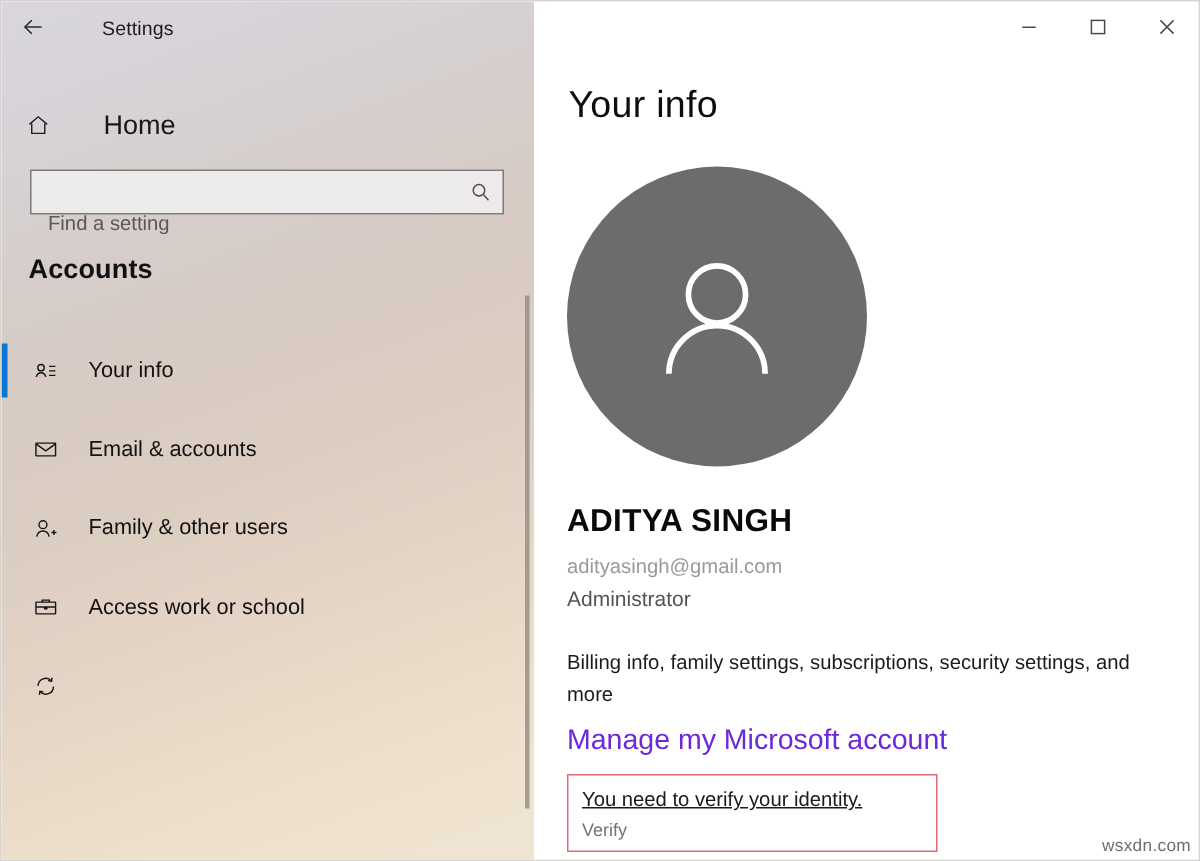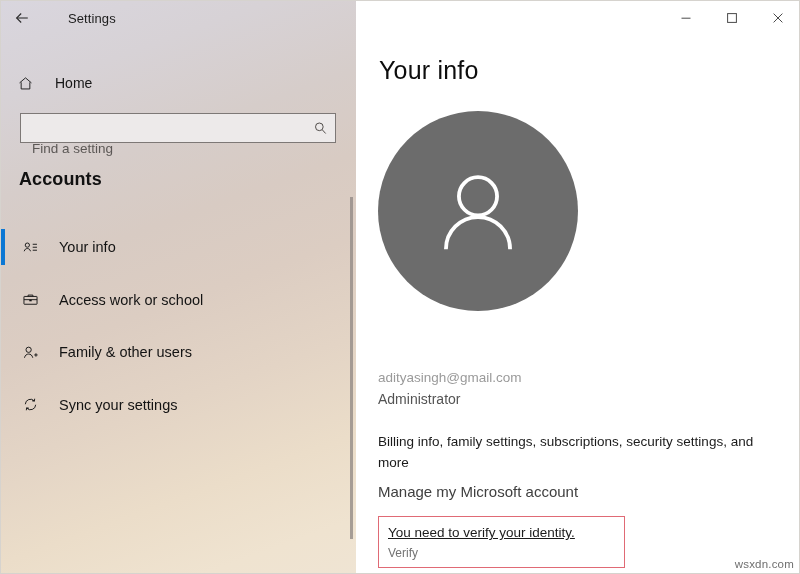--- a/index.html
+++ b/index.html
@@ -108,23 +108,23 @@
     box-sizing: border-box;
   }
   .home-icon {
     width: 24px;
     display: flex;
     align-items: center;
     justify-content: flex-start;
     color: #1d1d1d;
   }
   .home-label {
-    font-size: 14px;
+    font-size: 18px;
     color: #161616;
-    margin-left: 14px;
+    margin-left: 28px;
   }
 
   .search-wrap {
     position: absolute;
     top: 78px; left: 19px;
     width: 316px;
     height: 30px;
     background: #edeaea;
     border: 1px solid #7d7876;
     box-sizing: border-box;
@@ -265,22 +265,22 @@
     top: 430px; left: 22px;
     width: 378px;
     font-size: 13.5px;
     color: #1b1b1b;
     line-height: 21px;
   }
 
   .manage-link {
     position: absolute;
     top: 482px; left: 22px;
-    font-size: 15px;
-    color: #404040;
+    font-size: 19px;
+    color: #6d28d9;
     text-decoration: none;
     cursor: pointer;
   }
 
   .verify-box {
     position: absolute;
     top: 515px; left: 22px;
     width: 247px;
     height: 52px;
     border: 1.5px solid #e06a75;
@@ -349,77 +349,87 @@
           <span class="nav-icon">
             <svg width="17" height="17" viewBox="0 0 20 20" fill="none" stroke="currentColor" stroke-width="1.1">
               <circle cx="6.3" cy="7.2" r="2.5"></circle>
               <path d="M2.6 14.4 c.6-2.2 2-3.2 3.7-3.2 s3.1 1 3.7 3.2"></path>
               <path d="M12.6 6.2 H17.6 M12.6 9.7 H17.6 M12.6 13.2 H17.6"></path>
             </svg>
           </span>
           <span class="nav-label">Your info</span>
         </div>
 
-
+        <div class="navitem">
+
+          <span class="nav-icon">
+            <svg width="17" height="17" viewBox="0 0 20 20" fill="none" stroke="currentColor" stroke-width="1.1">
+              <rect x="2.3" y="5.2" width="15.4" height="10" rx=".4"></rect>
+              <path d="M2.3 5.8 L10 11.3 L17.7 5.8"></path>
+            </svg>
+          </span>
+          <span class="nav-label">Email &amp; accounts</span>
+        </div>
+
+
+        <div class="navitem">
+
+          <span class="nav-icon">
+            <svg width="17" height="17" viewBox="0 0 20 20" fill="none" stroke="currentColor" stroke-width="1.1">
+              <circle cx="7.8" cy="6.8" r="3.1"></circle>
+              <path d="M2.9 16.2 c.7-3 2.7-4.4 4.9-4.4 s4.2 1.4 4.9 4.4"></path>
+              <path d="M14.4 12.9 h4 M16.4 10.9 v4"></path>
+            </svg>
+          </span>
+          <span class="nav-label">Family &amp; other users</span>
+        </div>
 
         <div class="navitem">
 
           <span class="nav-icon">
             <svg width="17" height="17" viewBox="0 0 20 20" fill="none" stroke="currentColor" stroke-width="1.1">
               <rect x="2.3" y="6.4" width="15.4" height="9.2" rx=".5"></rect>
               <path d="M7.2 6.4 V4.8 h5.6 v1.6"></path>
               <path d="M2.3 10.2 H17.7"></path>
               <path d="M8.6 10.2 h2.8 v1.9 h-2.8 z" fill="currentColor" stroke="none"></path>
             </svg>
           </span>
           <span class="nav-label">Access work or school</span>
         </div>
 
         <div class="navitem">
 
           <span class="nav-icon">
             <svg width="17" height="17" viewBox="0 0 20 20" fill="none" stroke="currentColor" stroke-width="1.1">
-              <circle cx="7.8" cy="6.8" r="3.1"></circle>
-              <path d="M2.9 16.2 c.7-3 2.7-4.4 4.9-4.4 s4.2 1.4 4.9 4.4"></path>
-              <path d="M14.4 12.9 h4 M16.4 10.9 v4"></path>
-            </svg>
-          </span>
-          <span class="nav-label">Family &amp; other users</span>
-        </div>
-
-        <div class="navitem">
-
-          <span class="nav-icon">
-            <svg width="17" height="17" viewBox="0 0 20 20" fill="none" stroke="currentColor" stroke-width="1.1">
               <path d="M16.1 10.3 a6.1 6.1 0 0 1 -10.6 3.9"></path>
               <path d="M3.9 9.7 a6.1 6.1 0 0 1 10.6 -3.9"></path>
               <path d="M14.9 3.2 L14.6 6.1 L11.8 5.6"></path>
               <path d="M5.1 16.8 L5.4 13.9 L8.2 14.4"></path>
             </svg>
           </span>
-          <span class="nav-label">Sync your settings</span>
         </div>
 
       </div>
     </div>
 
     <div class="sb-track"></div>
   </div>
 
   <div class="content">
 
     <div class="page-title">Your info</div>
 
     <div class="avatar">
       <svg width="104" height="104" viewBox="0 0 120 120" fill="none" stroke="#ffffff" stroke-width="4.4">
         <circle cx="60" cy="43" r="22"></circle>
         <path d="M23 104 a37 37 0 0 1 74 0"></path>
       </svg>
     </div>
 
+    <div class="user-name">ADITYA SINGH</div>
     <div class="user-email">adityasingh@gmail.com</div>
     <div class="user-role">Administrator</div>
 
     <div class="billing-text">Billing info, family settings, subscriptions, security settings, and more</div>
 
     <a class="manage-link">Manage my Microsoft account</a>
 
     <div class="verify-box">
       <div class="verify-text">You need to verify your identity.</div>
       <a class="verify-link">Verify</a>

